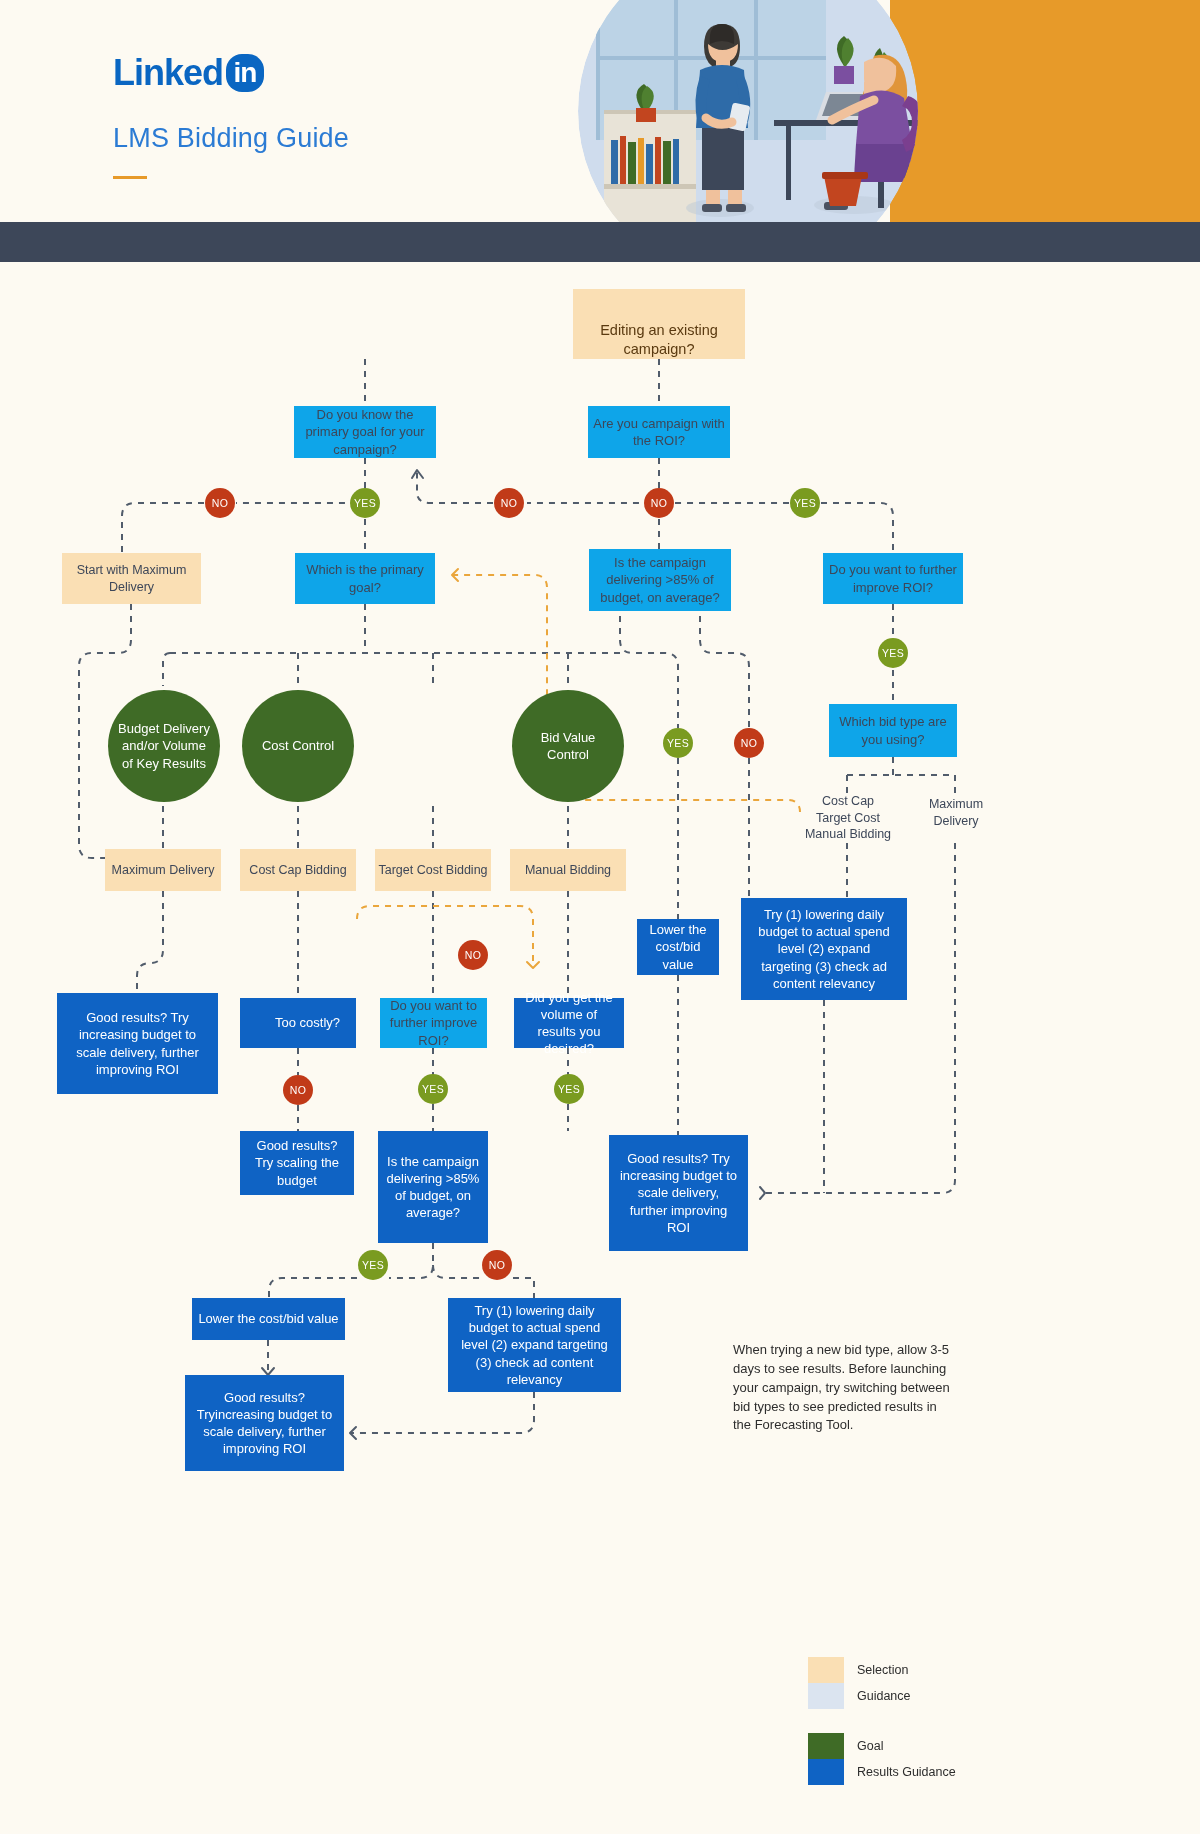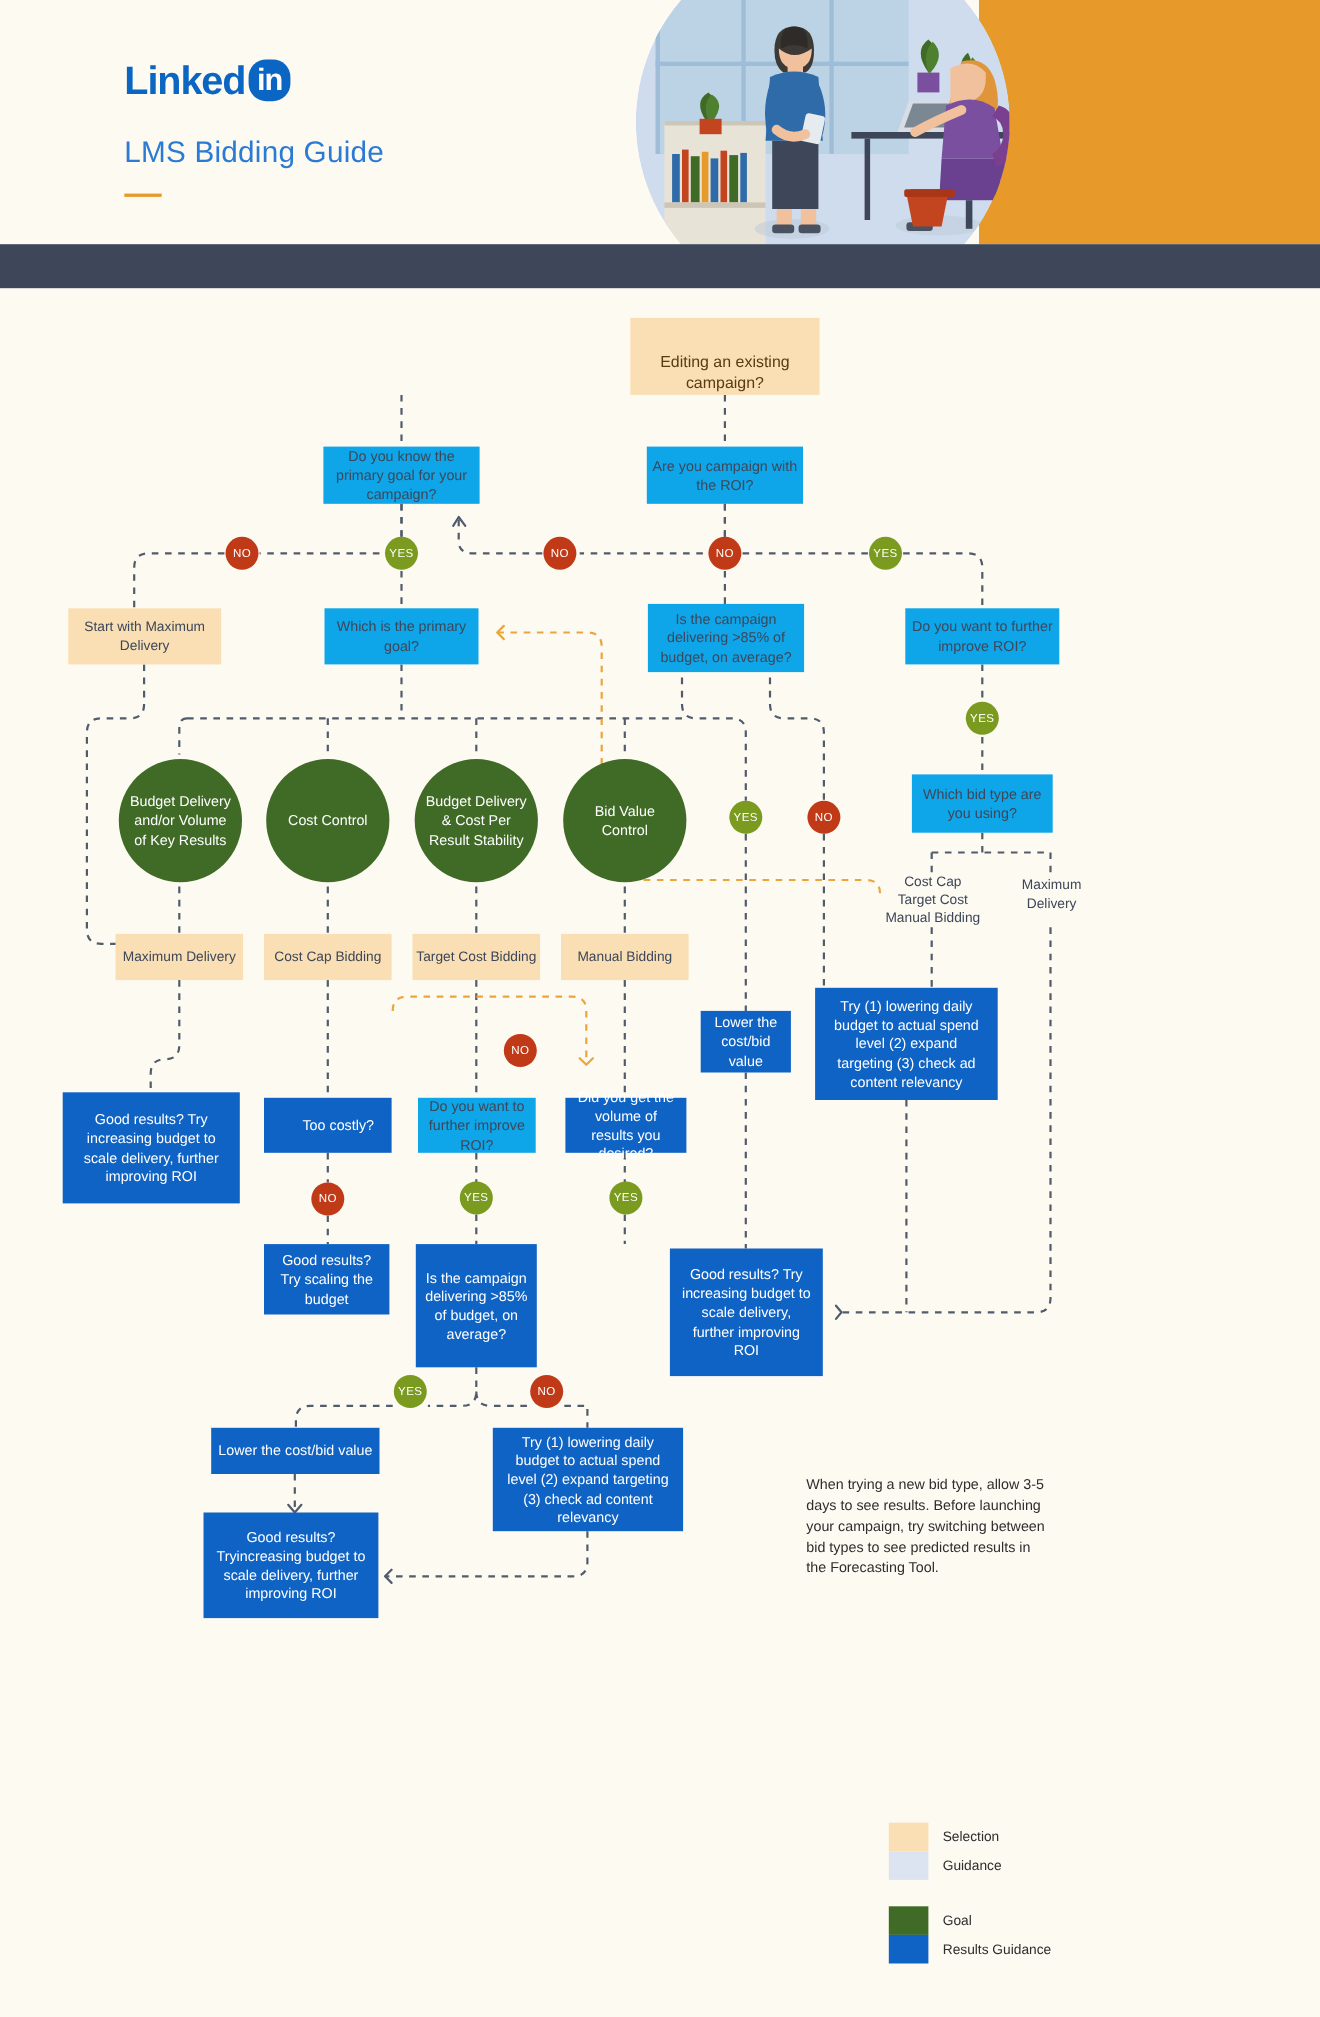--- a/index.html
+++ b/index.html
@@ -320,23 +320,20 @@
 
   <div class="node n-guidance" style="left:829px; top:704px; width:128px; height:53px;">
     <span>Which bid type are you using?</span>
   </div>
 
   <div class="node n-goal" style="left:108px; top:690px; width:112px; height:112px; padding:0 9px;">
     <span>Budget Delivery and/or Volume of Key Results</span>
   </div>
   <div class="node n-goal" style="left:242px; top:690px; width:112px; height:112px; padding:0 9px;">
     <span>Cost Control</span>
-  </div>
-  <div class="node n-goal" style="left:377px; top:690px; width:112px; height:112px; padding:0 8px;">
-    <span>Budget Delivery &amp; Cost Per Result Stability</span>
   </div>
   <div class="node n-goal" style="left:512px; top:690px; width:112px; height:112px; padding:0 9px;">
     <span>Bid Value Control</span>
   </div>
 
   <div class="node n-selection" style="left:105px; top:849px; width:116px; height:42px; font-size:12.5px; color:#3d4759;">
     <span>Maximum Delivery</span>
   </div>
   <div class="node n-selection" style="left:240px; top:849px; width:116px; height:42px; font-size:12.5px; color:#3d4759;">
     <span>Cost Cap Bidding</span>

